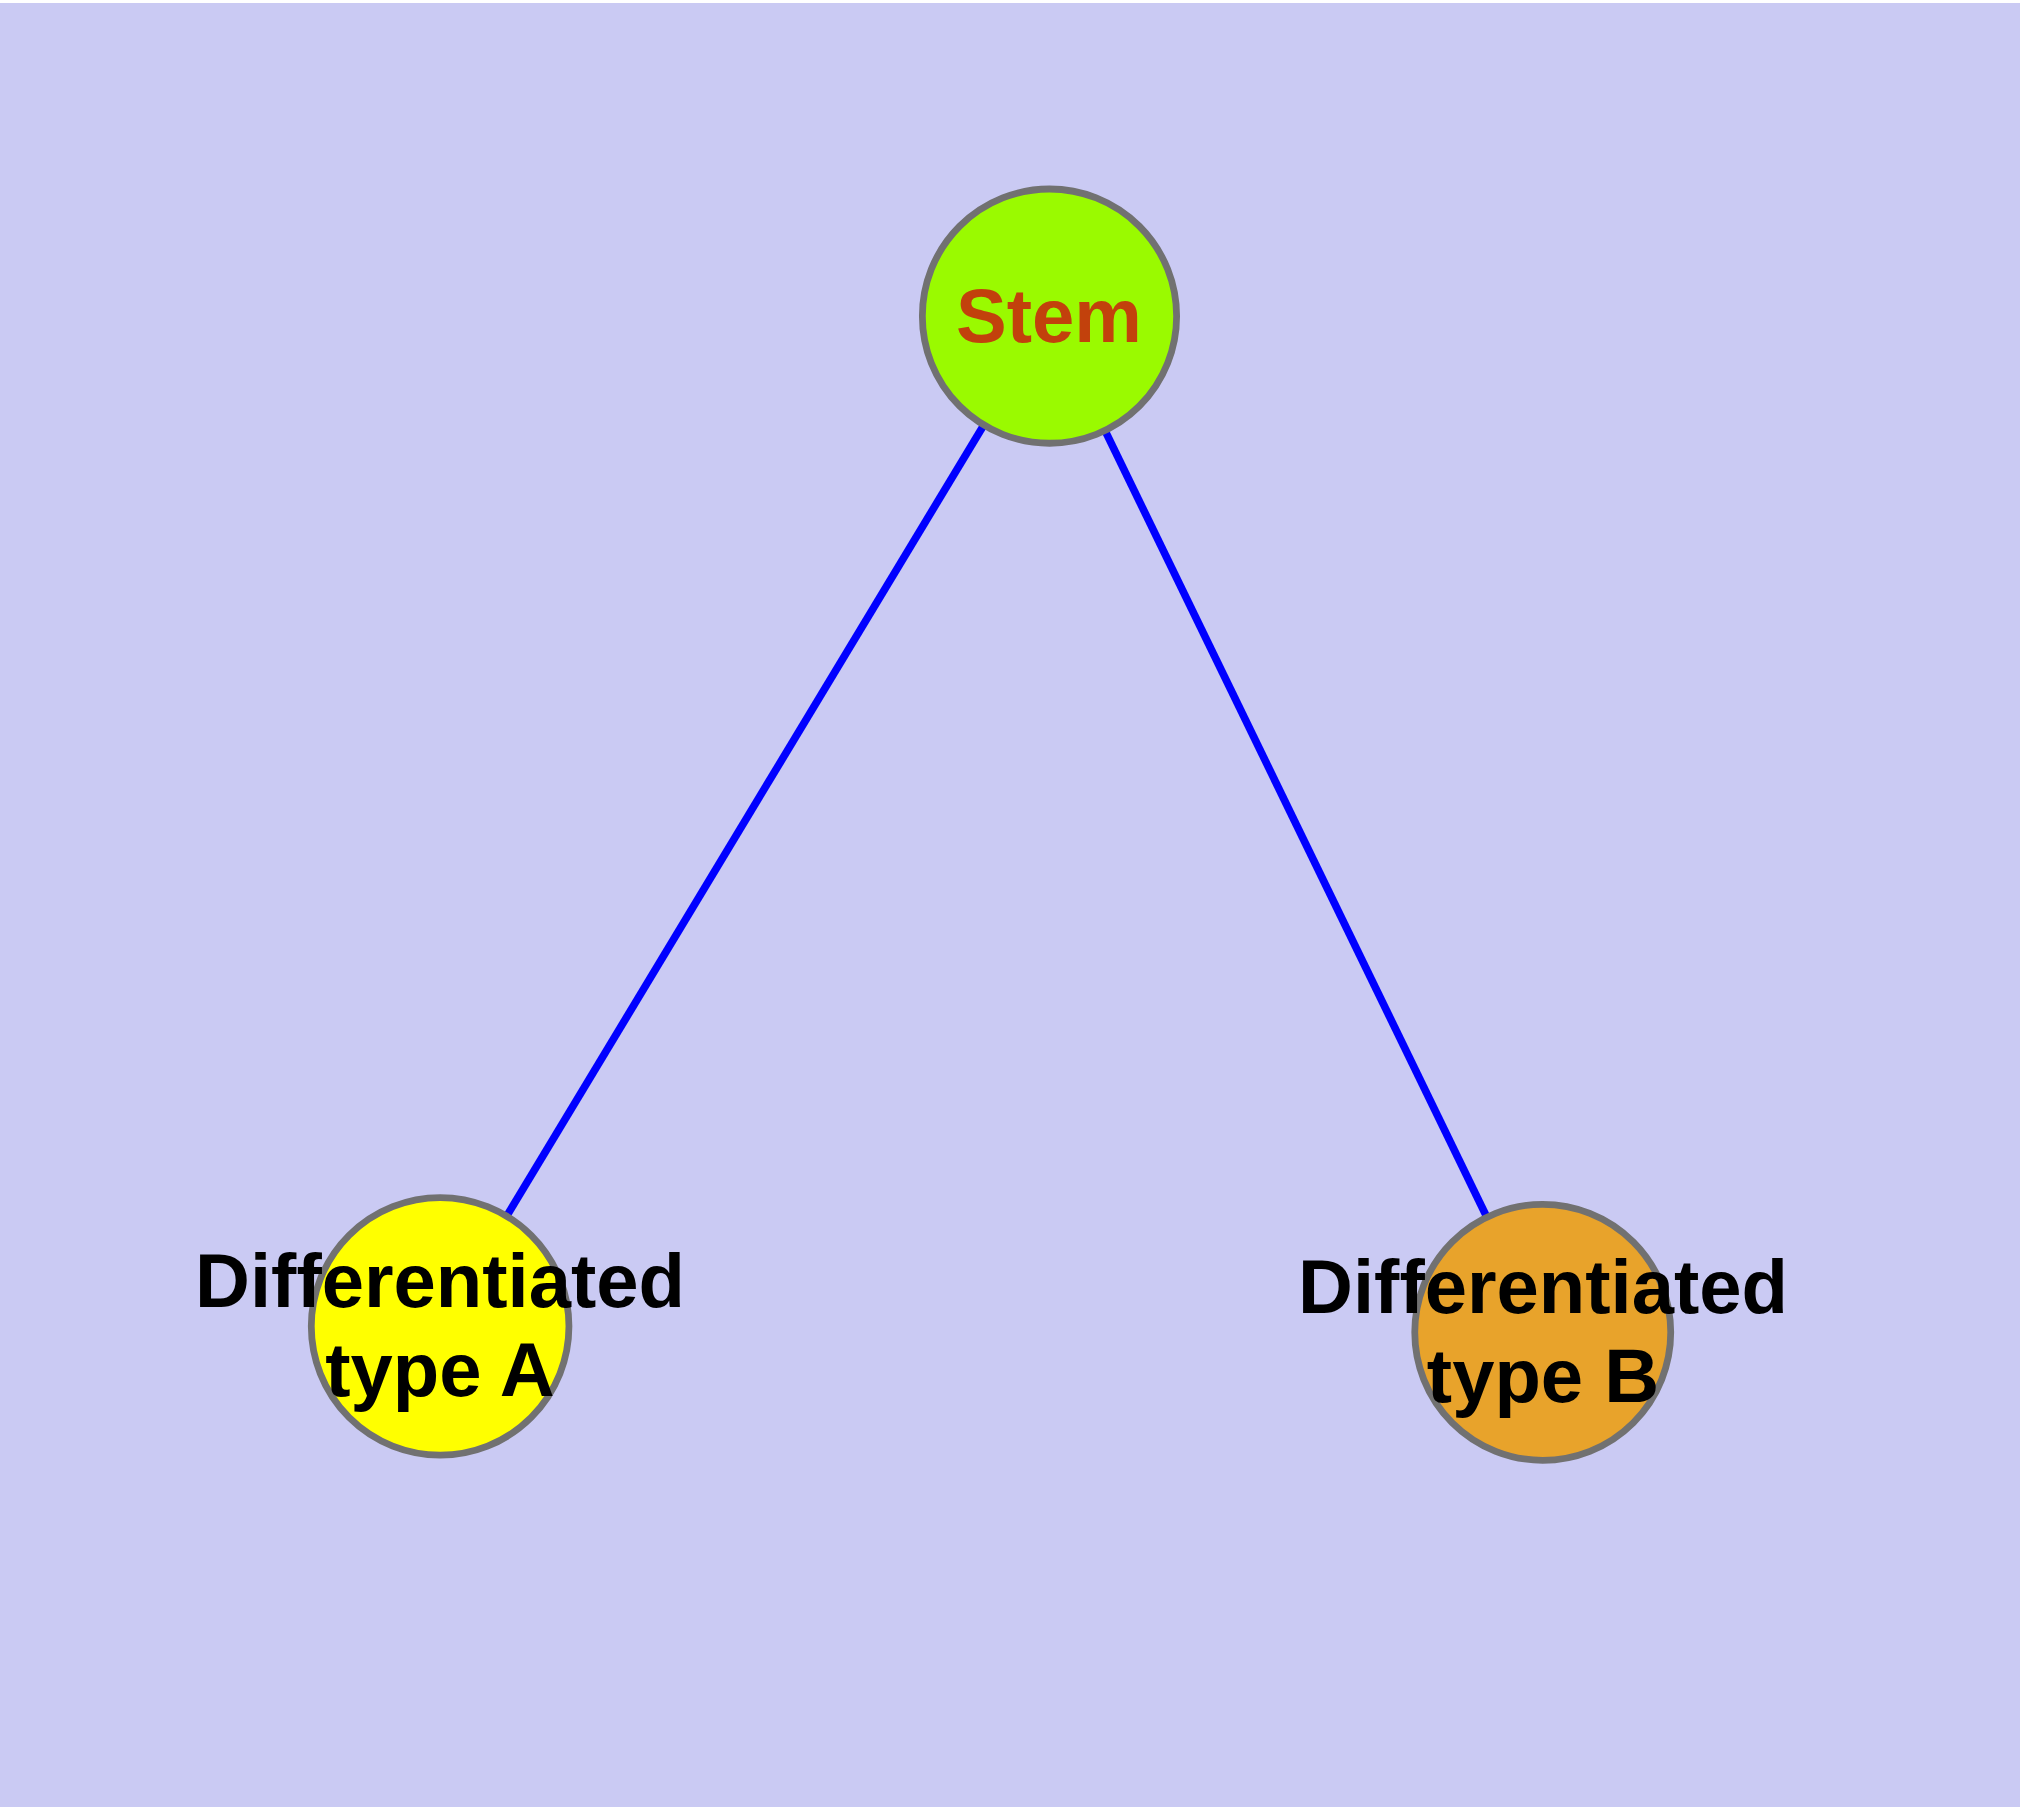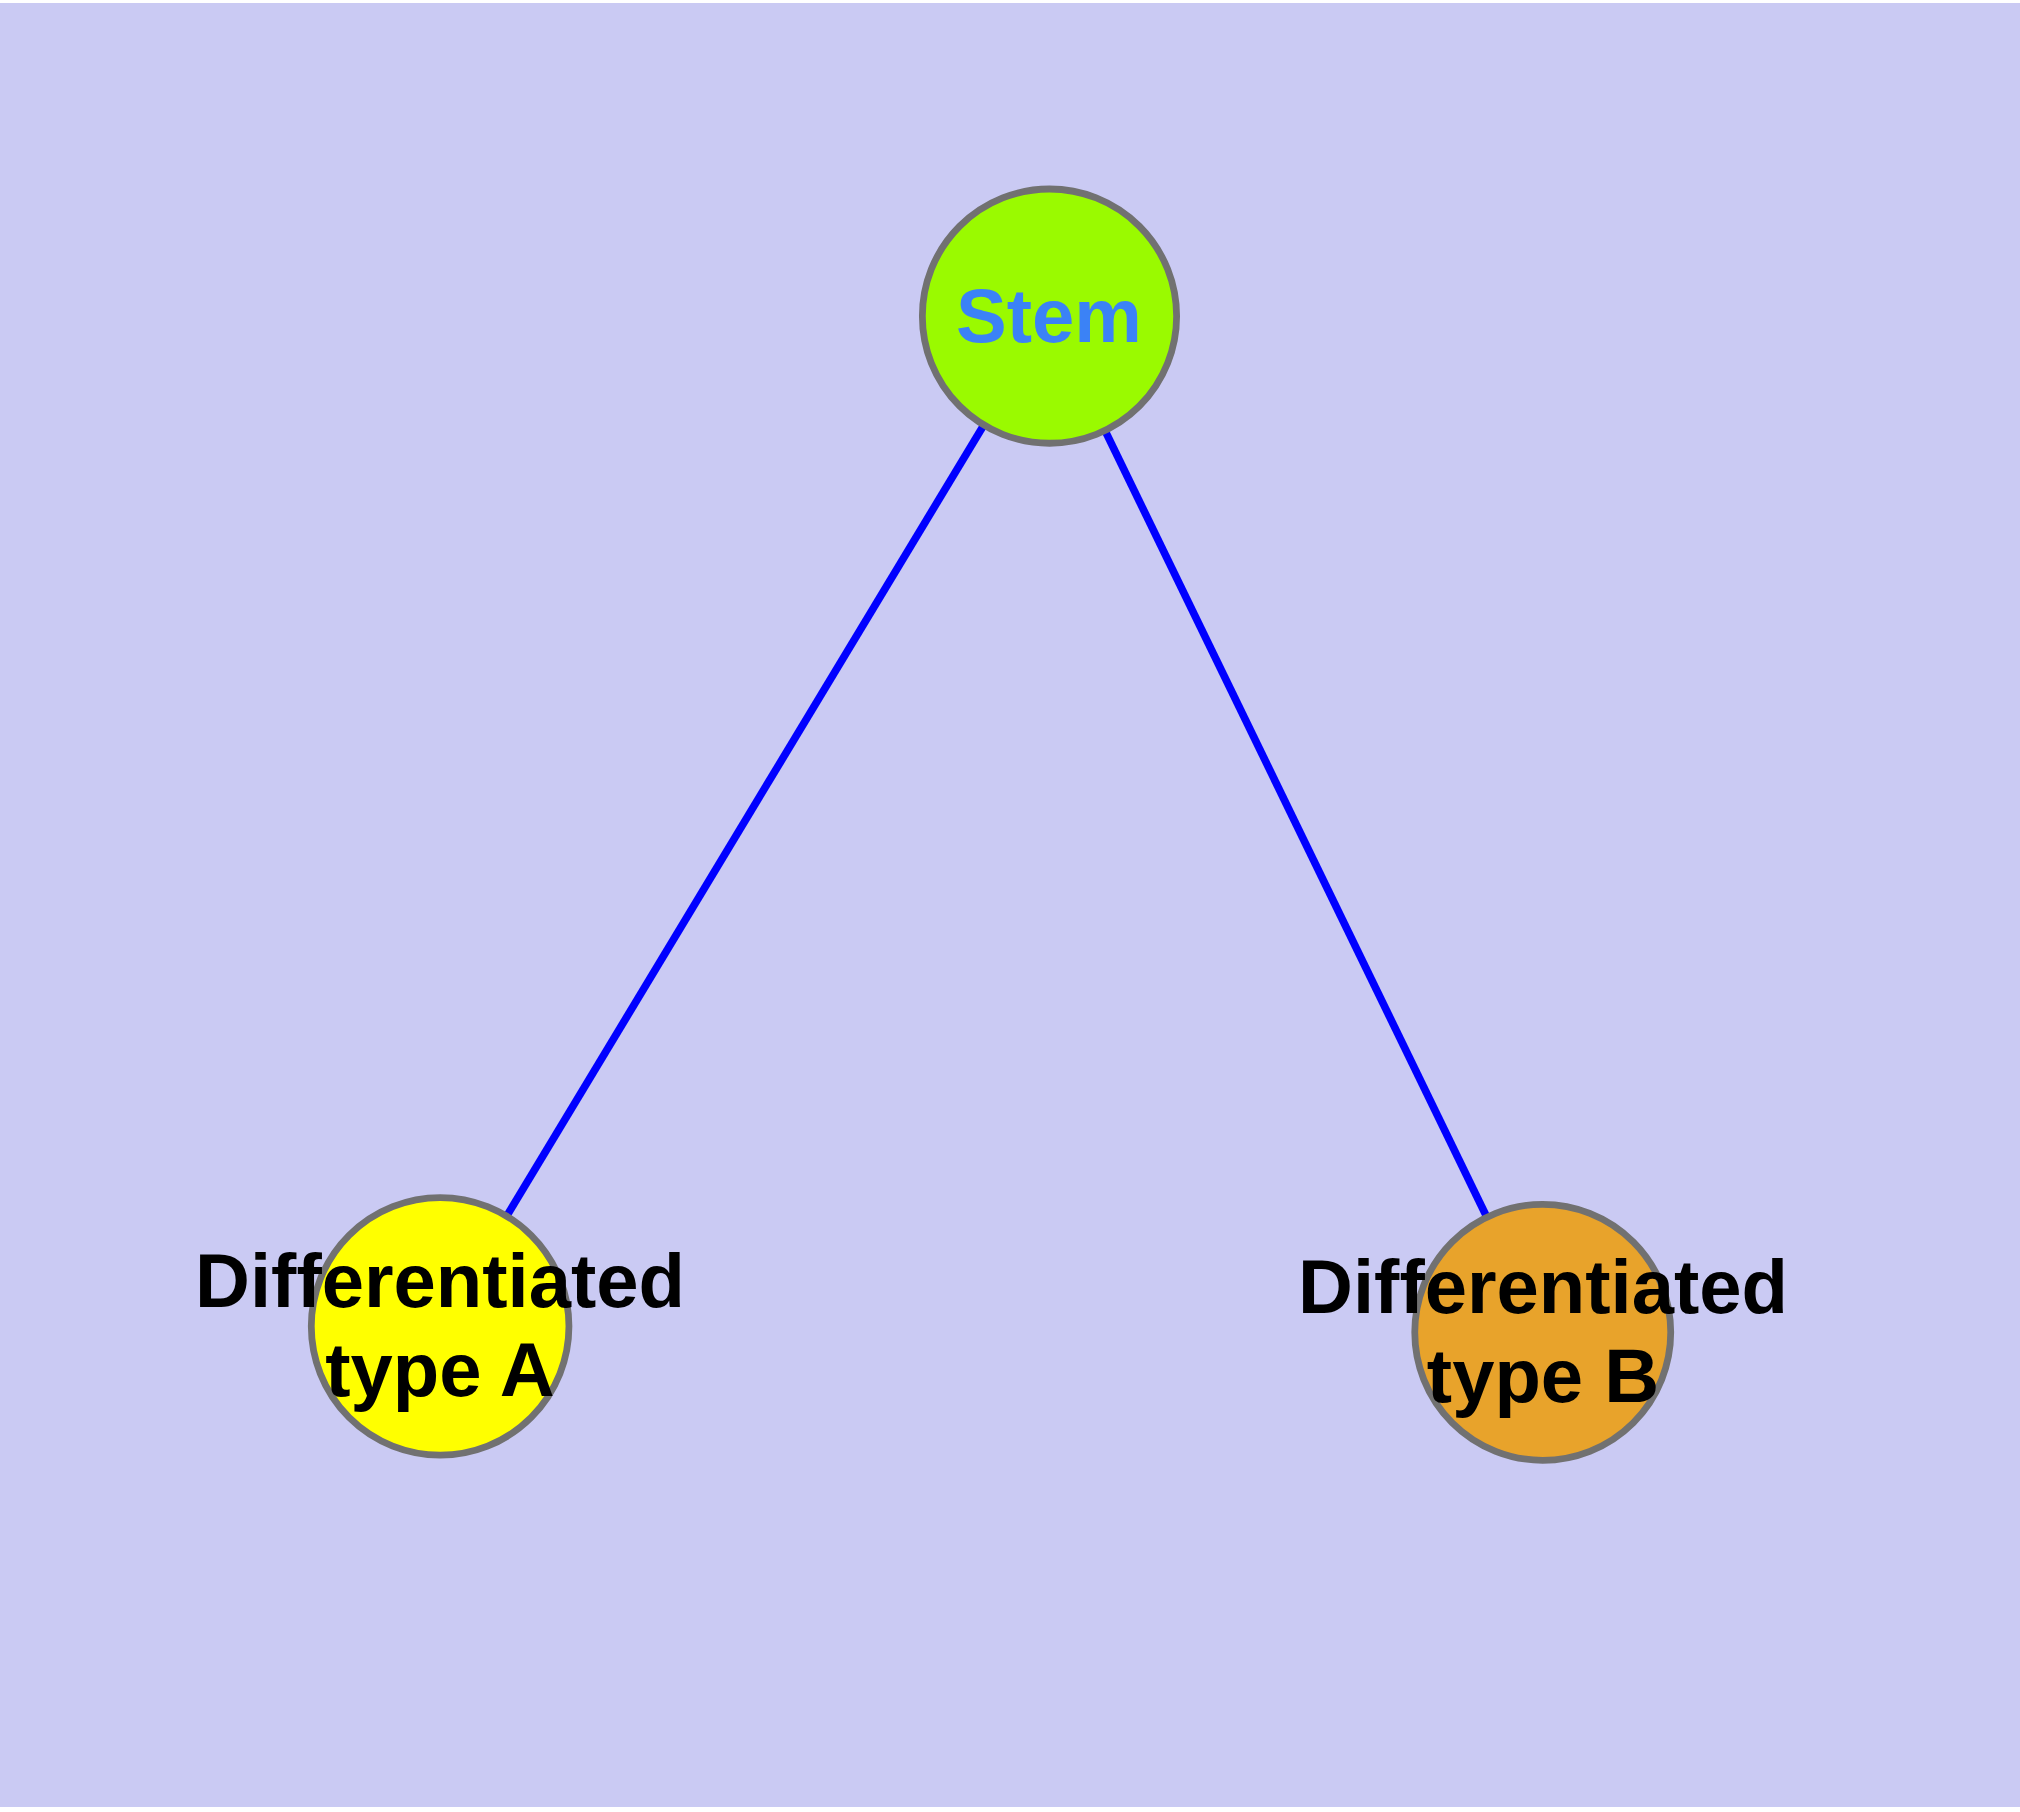--- a/index.html
+++ b/index.html
@@ -55,21 +55,21 @@
 
     <line x1="1238" y1="373" x2="1820" y2="1572" stroke="#0000FF" stroke-width="9"></line>
 
     <circle cx="1238" cy="373" r="150" fill="#9AFA00" stroke="#717171" stroke-width="8"></circle>
 
     <circle cx="519" cy="1565" r="152" fill="#FFFF00" stroke="#717171" stroke-width="8"></circle>
 
     <circle cx="1820" cy="1572" r="151" fill="#E8A32B" stroke="#717171" stroke-width="8"></circle>
   </svg>
 
-  <div class="node-label" style="left: 1049px; top: 316px; color: #3b82f6;">Stem</div>
+  <div class="node-label" style="left: 1049px; top: 316px; color: #c2410c;">Stem</div>
 
   <div class="node-label" style="left: 440px; top: 1326px; color: rgb(0, 0, 0);">Differentiated
 type A</div>
 
   <div class="node-label" style="left: 1543px; top: 1332px; color: rgb(0, 0, 0);">Differentiated
 type B</div>
 </div>
 
 
 </body></html>

